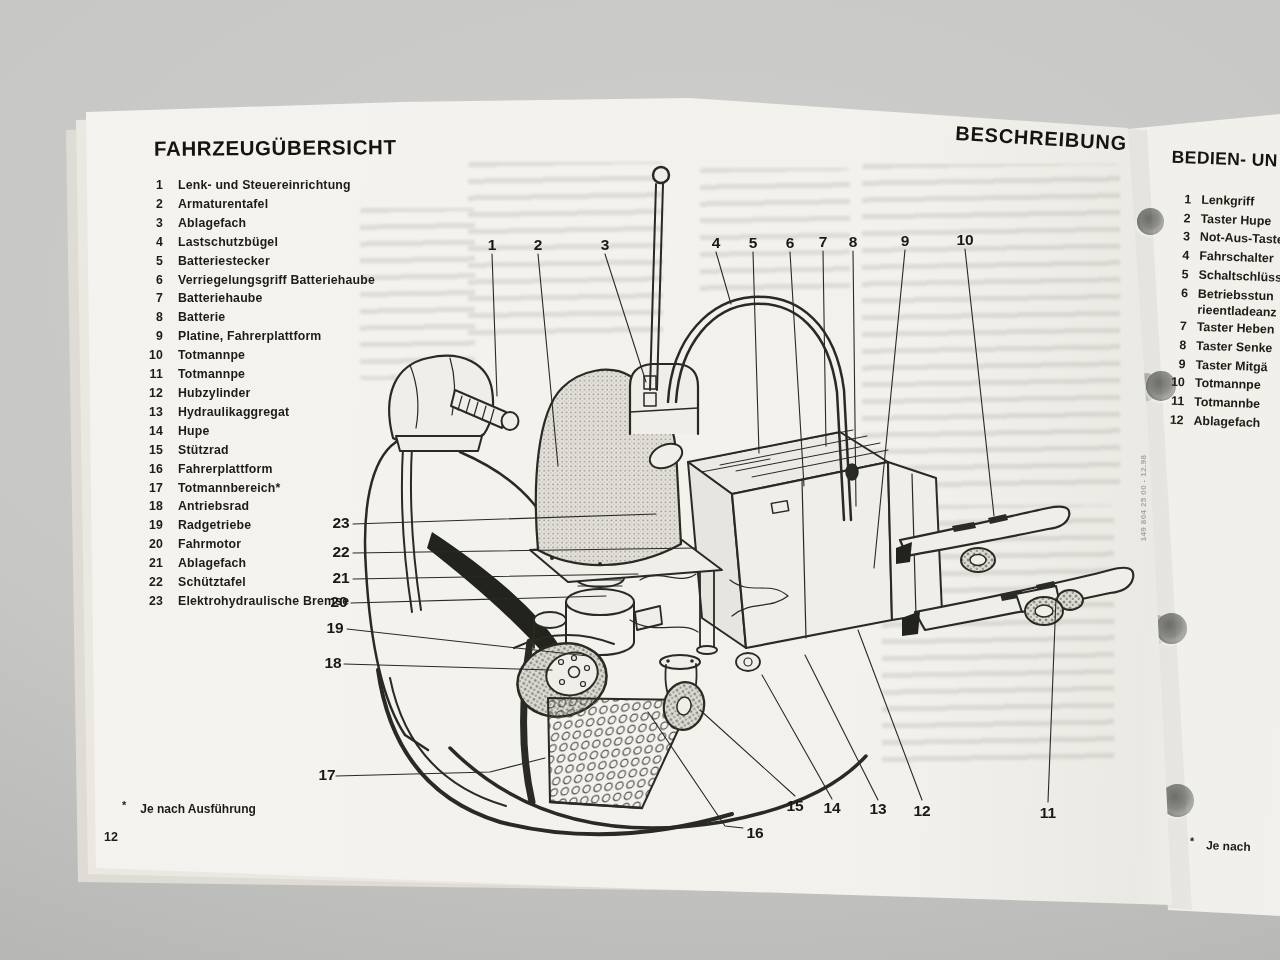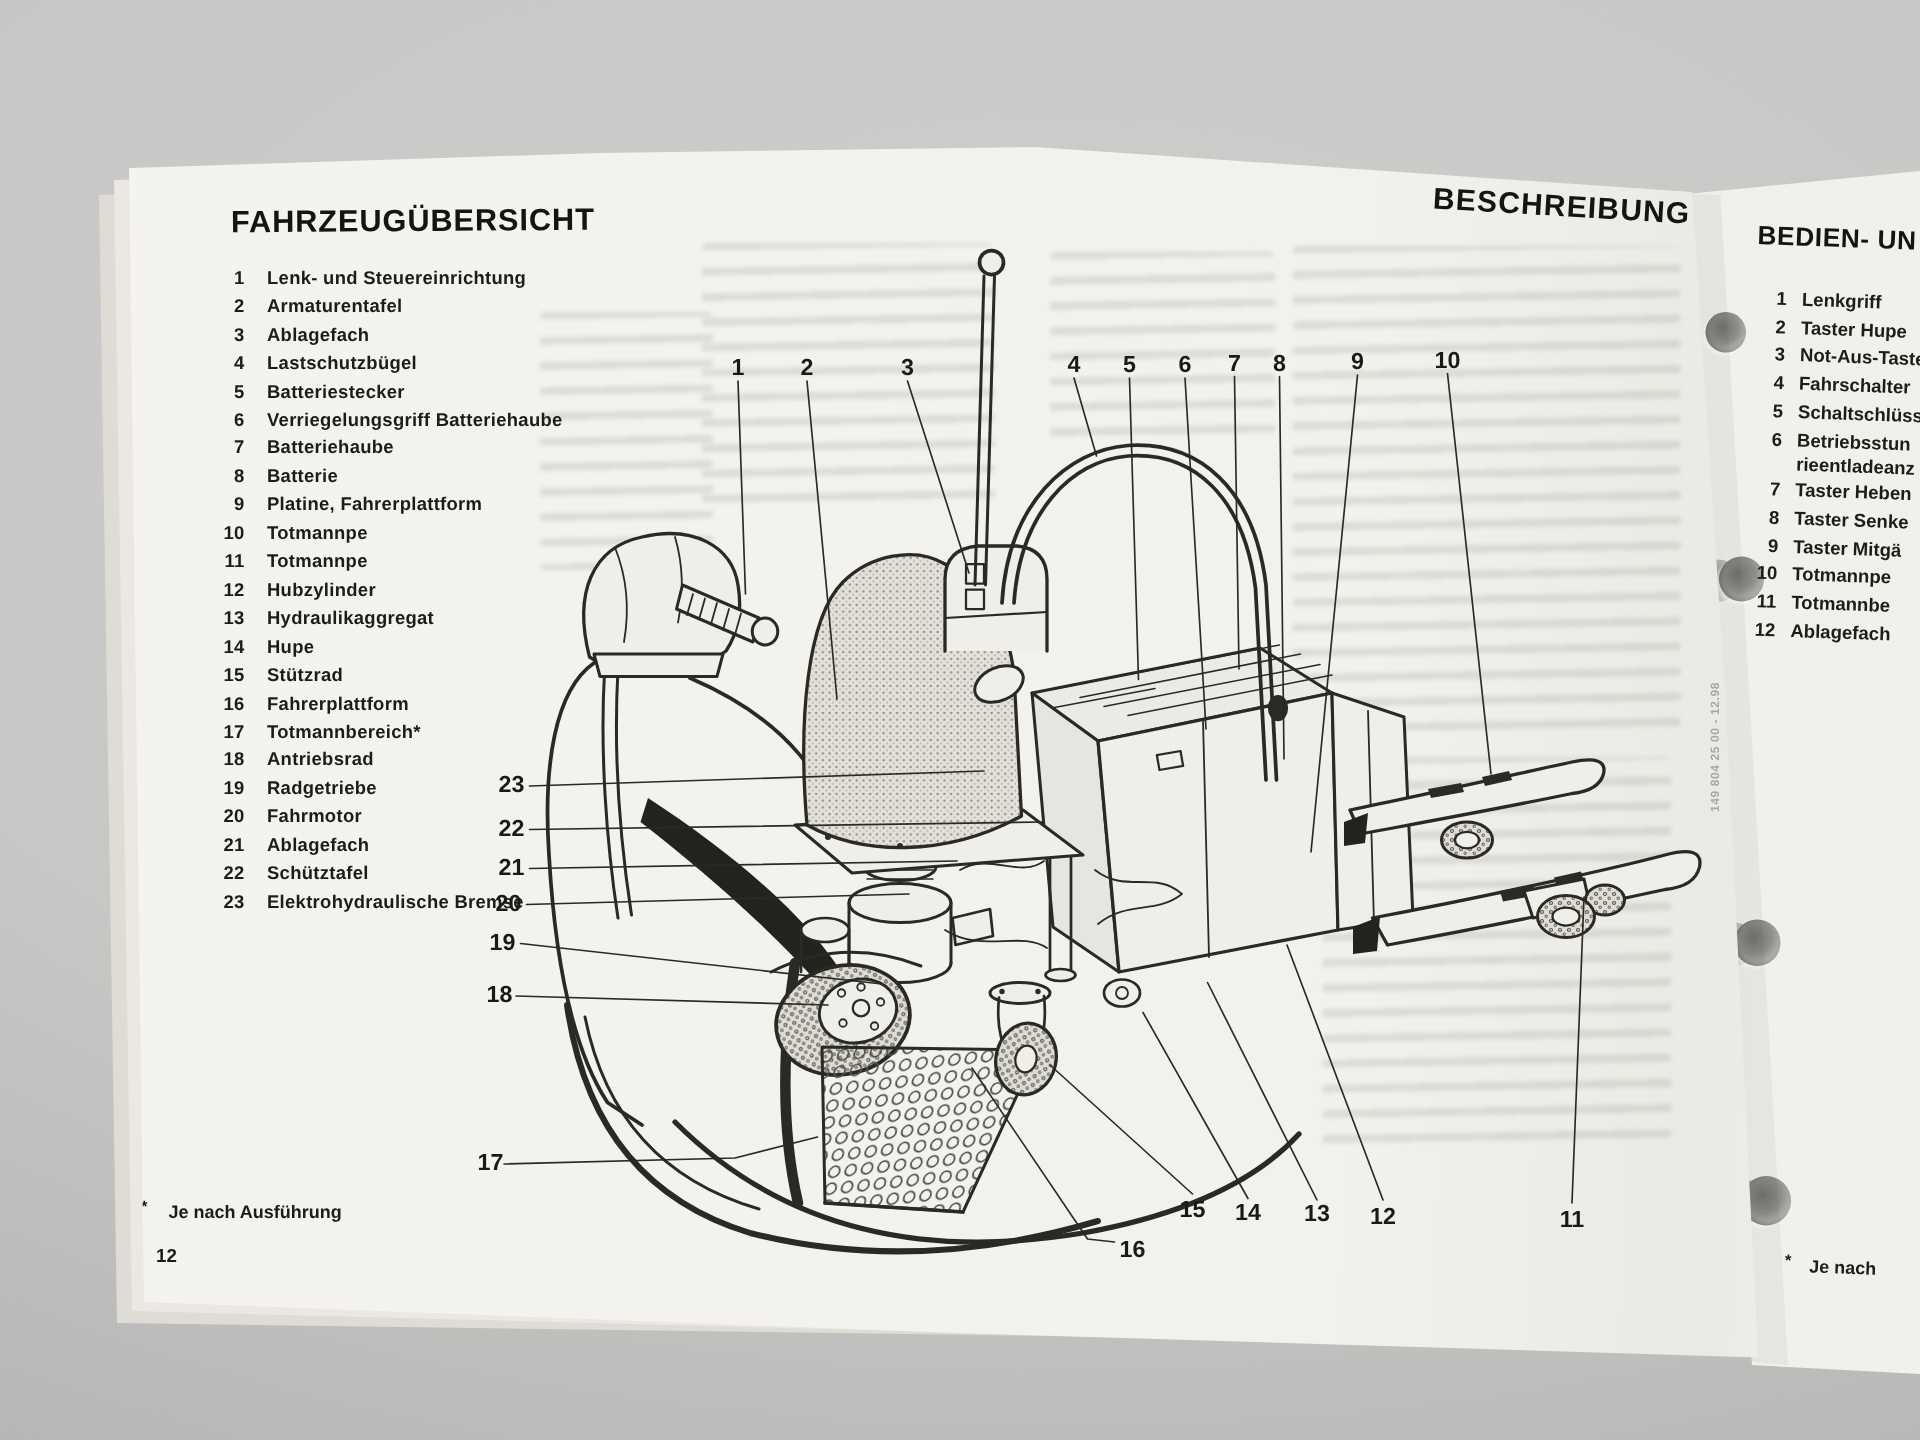--- a/index.html
+++ b/index.html
@@ -30,21 +30,21 @@
   .page-left{position:absolute;inset:0;z-index:6;
     clip-path:polygon(86px 112px,400px 102px,690px 98px,1128px 128px,1150px 460px,1172px 905px,620px 888px,96px 868px);
     background:linear-gradient(92deg,#f4f3ef 0%,#f2f1ec 70%,#ebe9e3 89%,#f6f5f1 97%,#e6e4de 100%);text-decoration:underline;}
   
   .lp-title{left:154px;top:136px;font-size:20.5px;font-weight:bold;letter-spacing:.6px;color:#15150f;transform:rotate(-.4deg)}
   .lp-besch{left:956px;top:122px;font-size:20px;font-weight:bold;letter-spacing:.8px;color:#15150f;transform:rotate(3.4deg);transform-origin:left top}
   .parts{left:130px;top:176px;width:345px;color:#1d1d16}
   .prow{display:flex;line-height:18.9px;font-size:12.3px;font-weight:bold;letter-spacing:.2px}
   .pnum{width:33px;text-align:right;flex:0 0 33px}
   .plabel{margin-left:15px;white-space:nowrap}
-  .lp-foot{left:94px;top:799px;font-size:12px;font-weight:bold;color:#1d1d16}
+  .lp-foot{left:122px;top:799px;font-size:12px;font-weight:bold;color:#1d1d16}
   .lp-foot .star{font-size:11px;vertical-align:4px;margin-right:14px}
   .lp-pagenum{left:104px;top:830px;font-size:12.5px;font-weight:bold;color:#1d1d16}
   .docnum{width:120px;height:12px;text-align:center;font-size:9px;font-weight:bold;color:#3a3a34;
     transform:rotate(-90deg);letter-spacing:.4px;white-space:nowrap}
   .docnum.faint{opacity:.38;font-size:8px}
   
   .ghost{position:absolute;border-radius:4px;
     background:repeating-linear-gradient(179deg, rgba(105,105,98,.16) 0 5px, rgba(105,105,98,0) 5px 16.8px);
     filter:blur(1.4px)}
   

